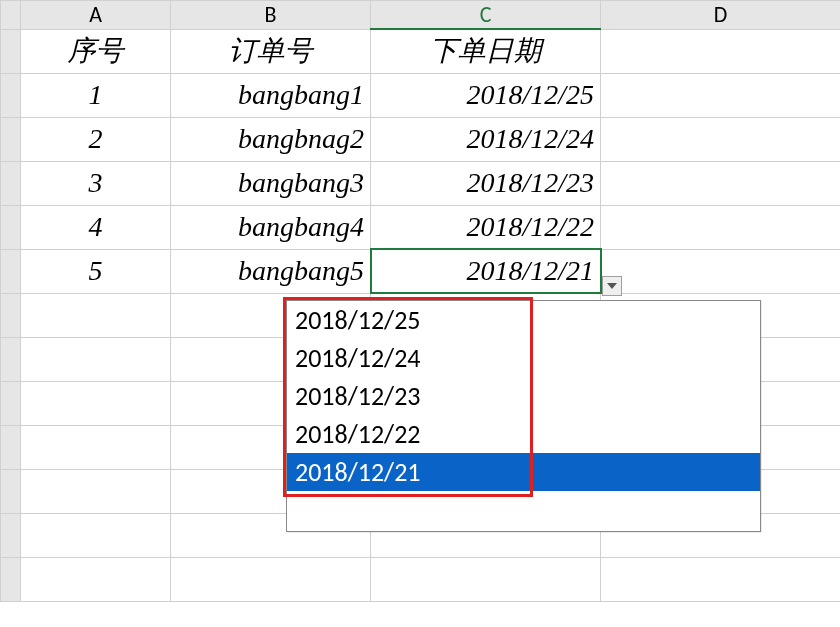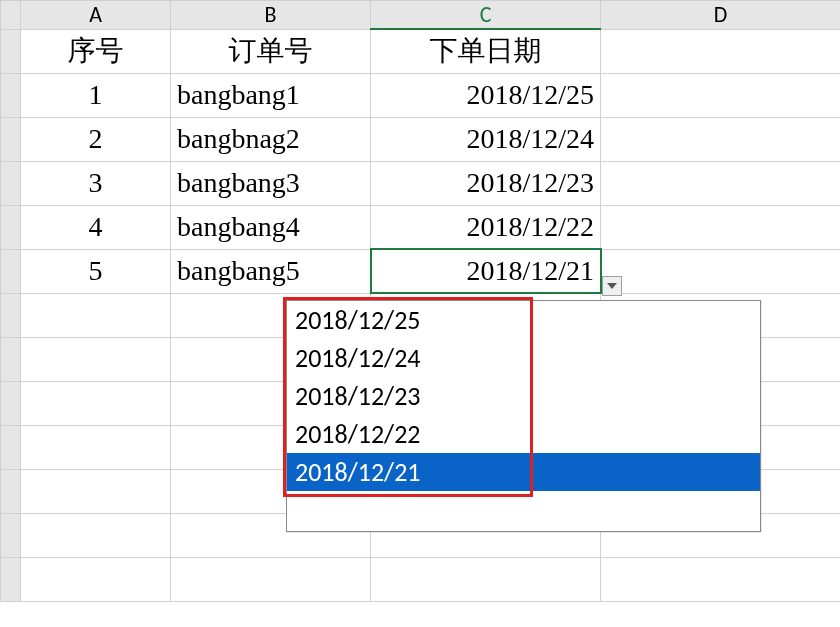--- a/index.html
+++ b/index.html
@@ -43,24 +43,24 @@
     color: #1f7a3e;
     border-bottom: 2px solid #1f7a3e;
   }
   .sheet th.rowhead-col {
     width: 20px;
     min-width: 20px;
     background: #e6e6e6;
     border: 1px solid #d0d0d0;
     padding: 0;
   }
-  .sheet td { vertical-align: middle; }
+  .sheet td { vertical-align: middle; font-style: italic; }
   .center-text { text-align: center; }
   .right-text { text-align: right; padding-right: 10px; }
-  .left-text { text-align: left; }
+  .left-text { text-align: right; }
   td.sel-cell {
     outline: 2px solid #1f7a3e;
     outline-offset: -1px;
   }
 
   
   .dd-arrow {
     position: absolute;
     width: 20px;
     height: 20px;

